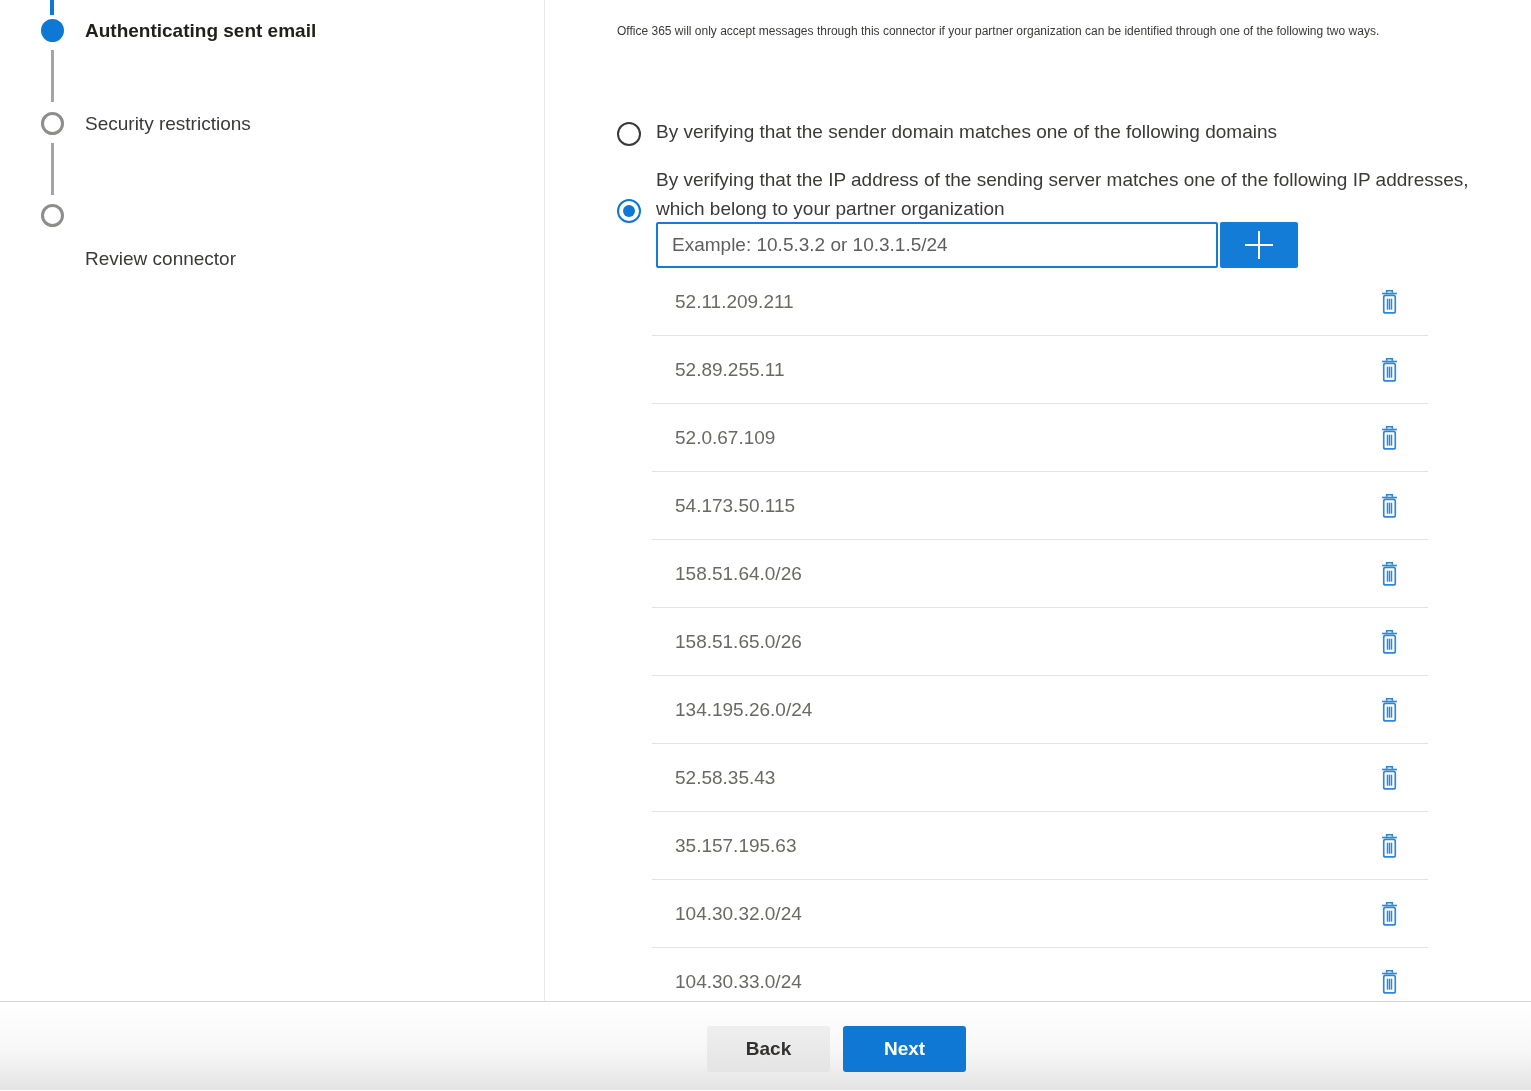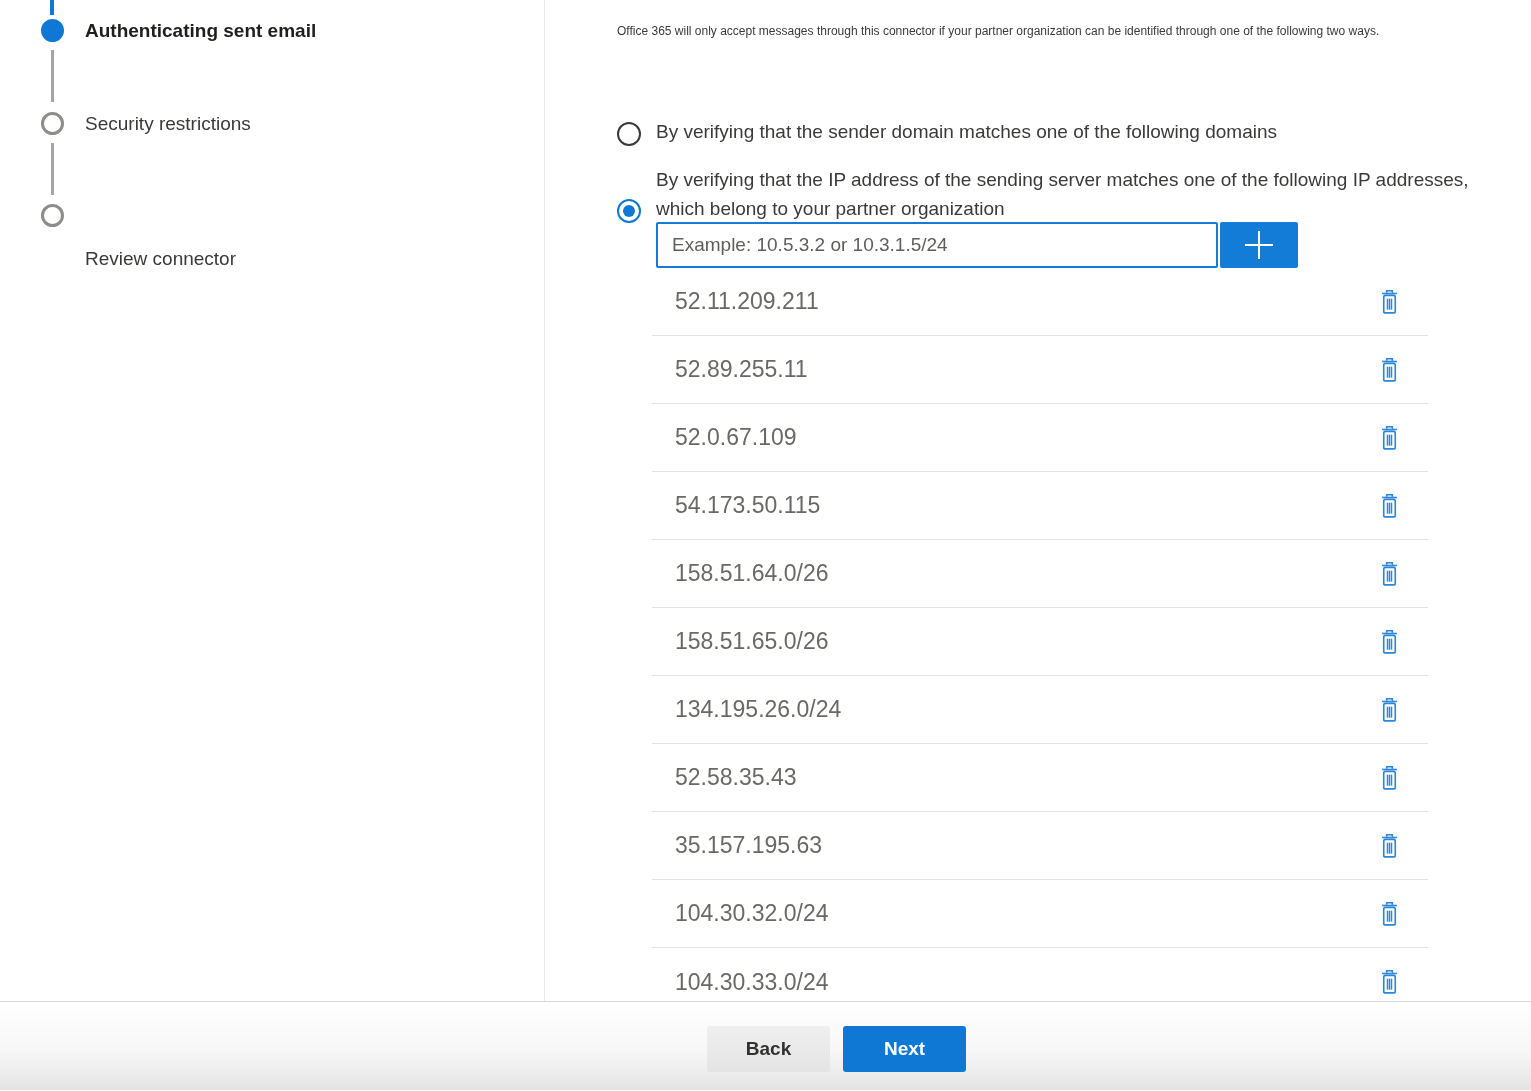--- a/index.html
+++ b/index.html
@@ -155,21 +155,21 @@
     height: 68px;
     display: flex;
     align-items: center;
     justify-content: space-between;
     border-bottom: 1px solid #e3e3e3;
     padding-left: 23px;
     padding-right: 26px;
   }
   .ip-row:last-child { border-bottom: none; }
   .ip-value {
-    font-size: 23px;
+    font-size: 19px;
     color: #6b6966;
   }
   .trash-btn {
     background: none;
     border: none;
     cursor: pointer;
     padding: 2px;
     display: flex;
     align-items: center;
   }

